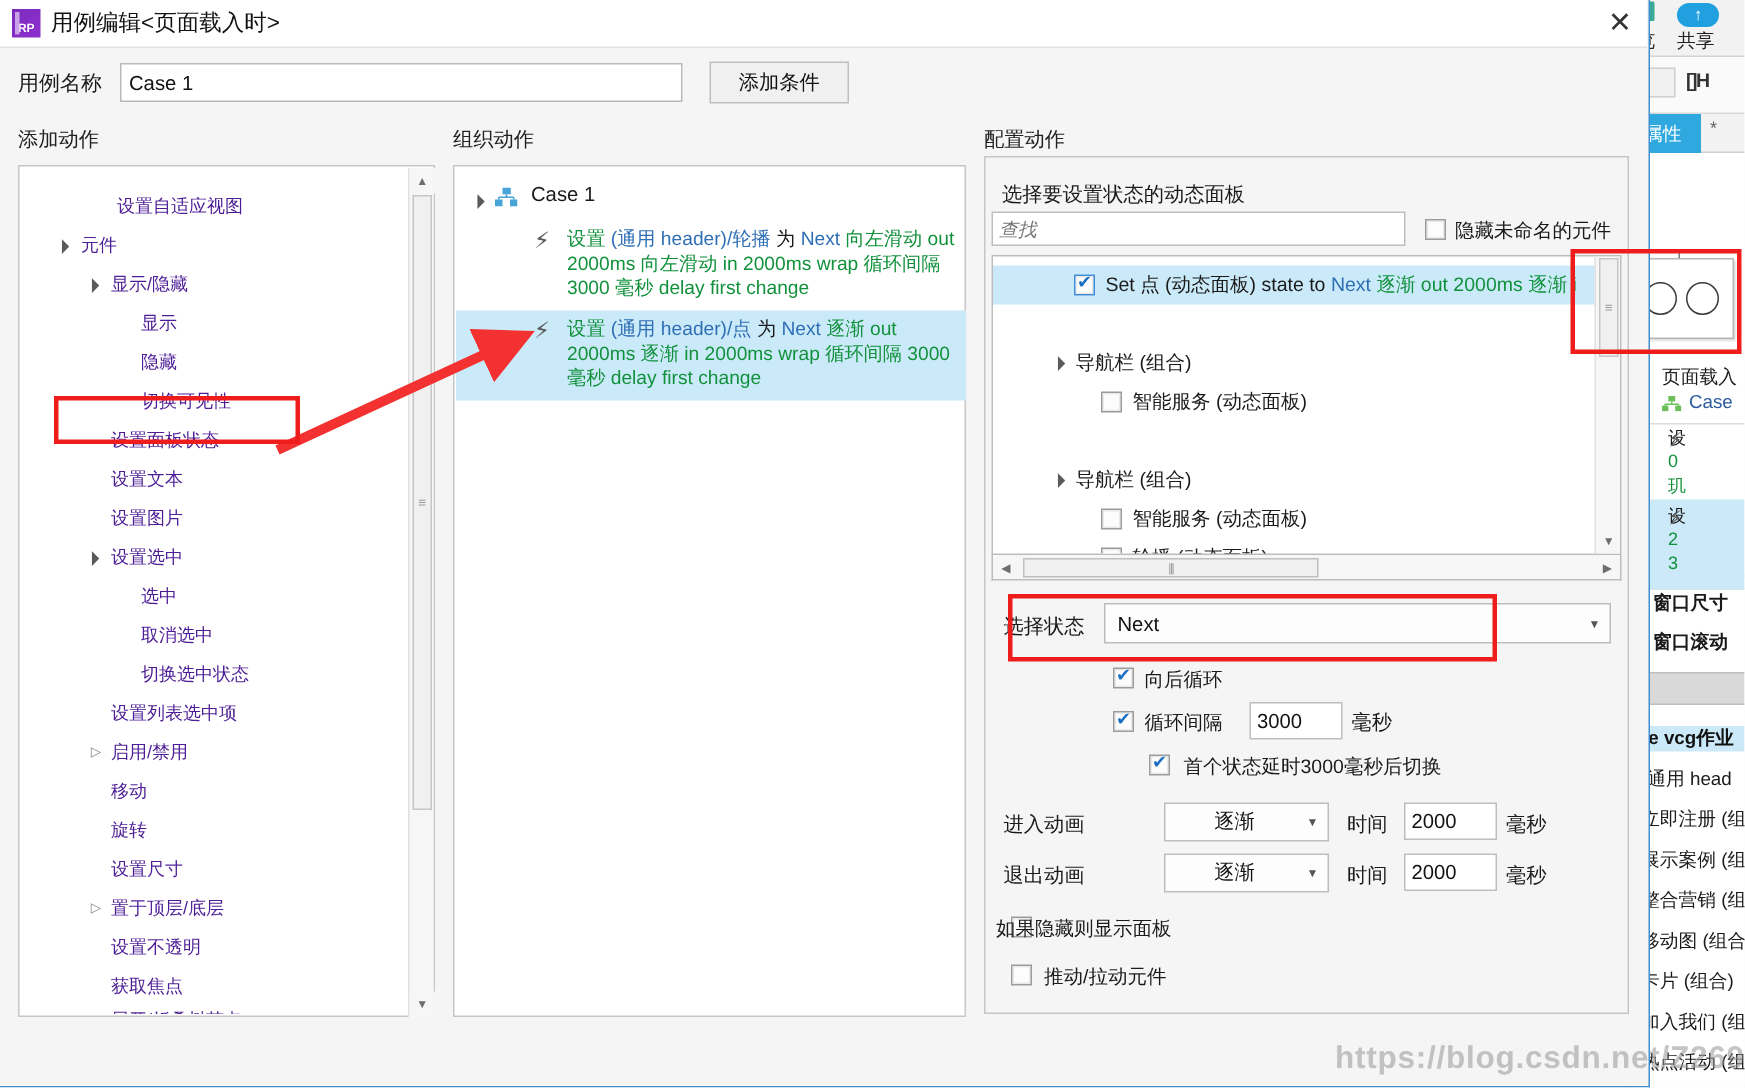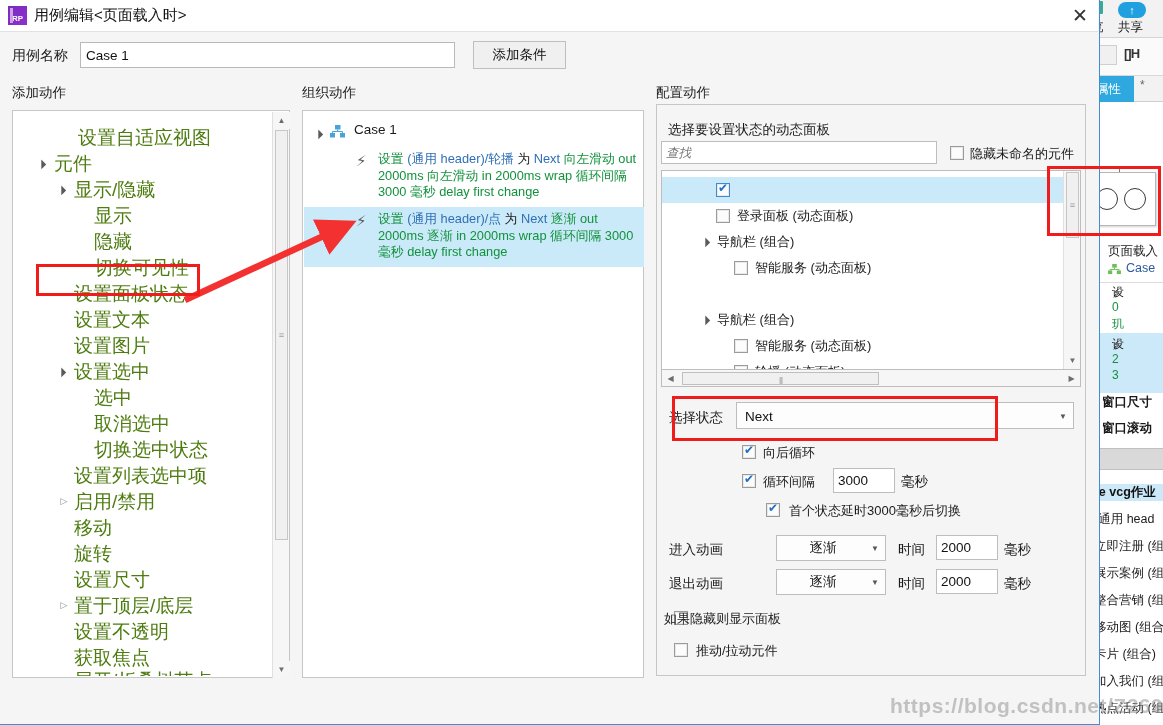--- a/index.html
+++ b/index.html
@@ -141,21 +141,21 @@
   .panel {
     position: absolute; background: #ffffff; border: 1px solid #c6c6c6;
   }
   .p-left   { left: 12px;  top: 110px; width: 278px; height: 568px; }
   .p-mid    { left: 302px; top: 110px; width: 342px; height: 568px; }
   .p-right  { left: 656px; top: 104px; width: 430px; height: 572px; background:#f5f5f5; border-color:#c6c6c6; }
 
   
   .tree { position: absolute; left: 1px; top: 1px; width: 258px; height: 564px; overflow: hidden; }
   .tnode {
-    position: absolute; white-space: nowrap; font-size: 19px; color: #4d7c0f; height: 25px; line-height: 25px;
+    position: absolute; white-space: nowrap; font-size: 12px; color: #4c1d95; height: 25px; line-height: 25px;
   }
   .tcaret { position: absolute; width: 12px; height: 25px; line-height:25px; text-align:center; font-size: 9px; color: #6b6b6b; }
   .tcaret.open::before { content: "◢"; display:inline-block; transform: rotate(-45deg) translateY(1px); color:#5a5a5a; }
   .tcaret.closed::before { content: "▷"; color:#8c8c8c; }
 
   
   .vsb {
     position: absolute; width: 17px; background: #f6f6f6; border-left: 1px solid #e0e0e0;
   }
   .vsb .arrow-u, .vsb .arrow-d {
@@ -434,26 +434,25 @@
     <div class="panel p-right"></div>
 
     <div class="cfg-title">选择要设置状态的动态面板</div>
     <input class="inp-search" placeholder="查找" style="">
     <div class="chk" style="left:950px; top:146px"></div>
     <div class="chk-lbl" style="left:970px; top:145px">隐藏未命名的元件</div>
 
     <div class="listbox">
       <div class="lb-row sel" style="top:6px">
         <div class="chk on blue" style="left:54px; top:6px"></div>
-      </div>
-
-      <div class="lb-row" style="top:32px">
-        <div class="chk" style="left:54px; top:6px"></div>
-        <div class="lb-txt" style="left:75px">登录面板 (动态面板)</div>
-      </div>
+        <div class="lb-txt" style="left:75px">
+          <span class="tk-dark" style="color:#1a1a1a">Set 点 (动态面板) state to </span><span class="tk-blue">Next </span><span class="tk-green">逐渐 out 2000ms 逐渐 i</span>
+        </div>
+      </div>
+
 
       <div class="lb-row" style="top:58px">
         <div class="tcaret open" style="left:36px; top:0px"></div>
         <div class="lb-txt" style="left:55px">导航栏 (组合)</div>
       </div>
 
       <div class="lb-row" style="top:84px">
         <div class="chk" style="left:72px; top:6px"></div>
         <div class="lb-txt" style="left:93px">智能服务 (动态面板)</div>
       </div>

